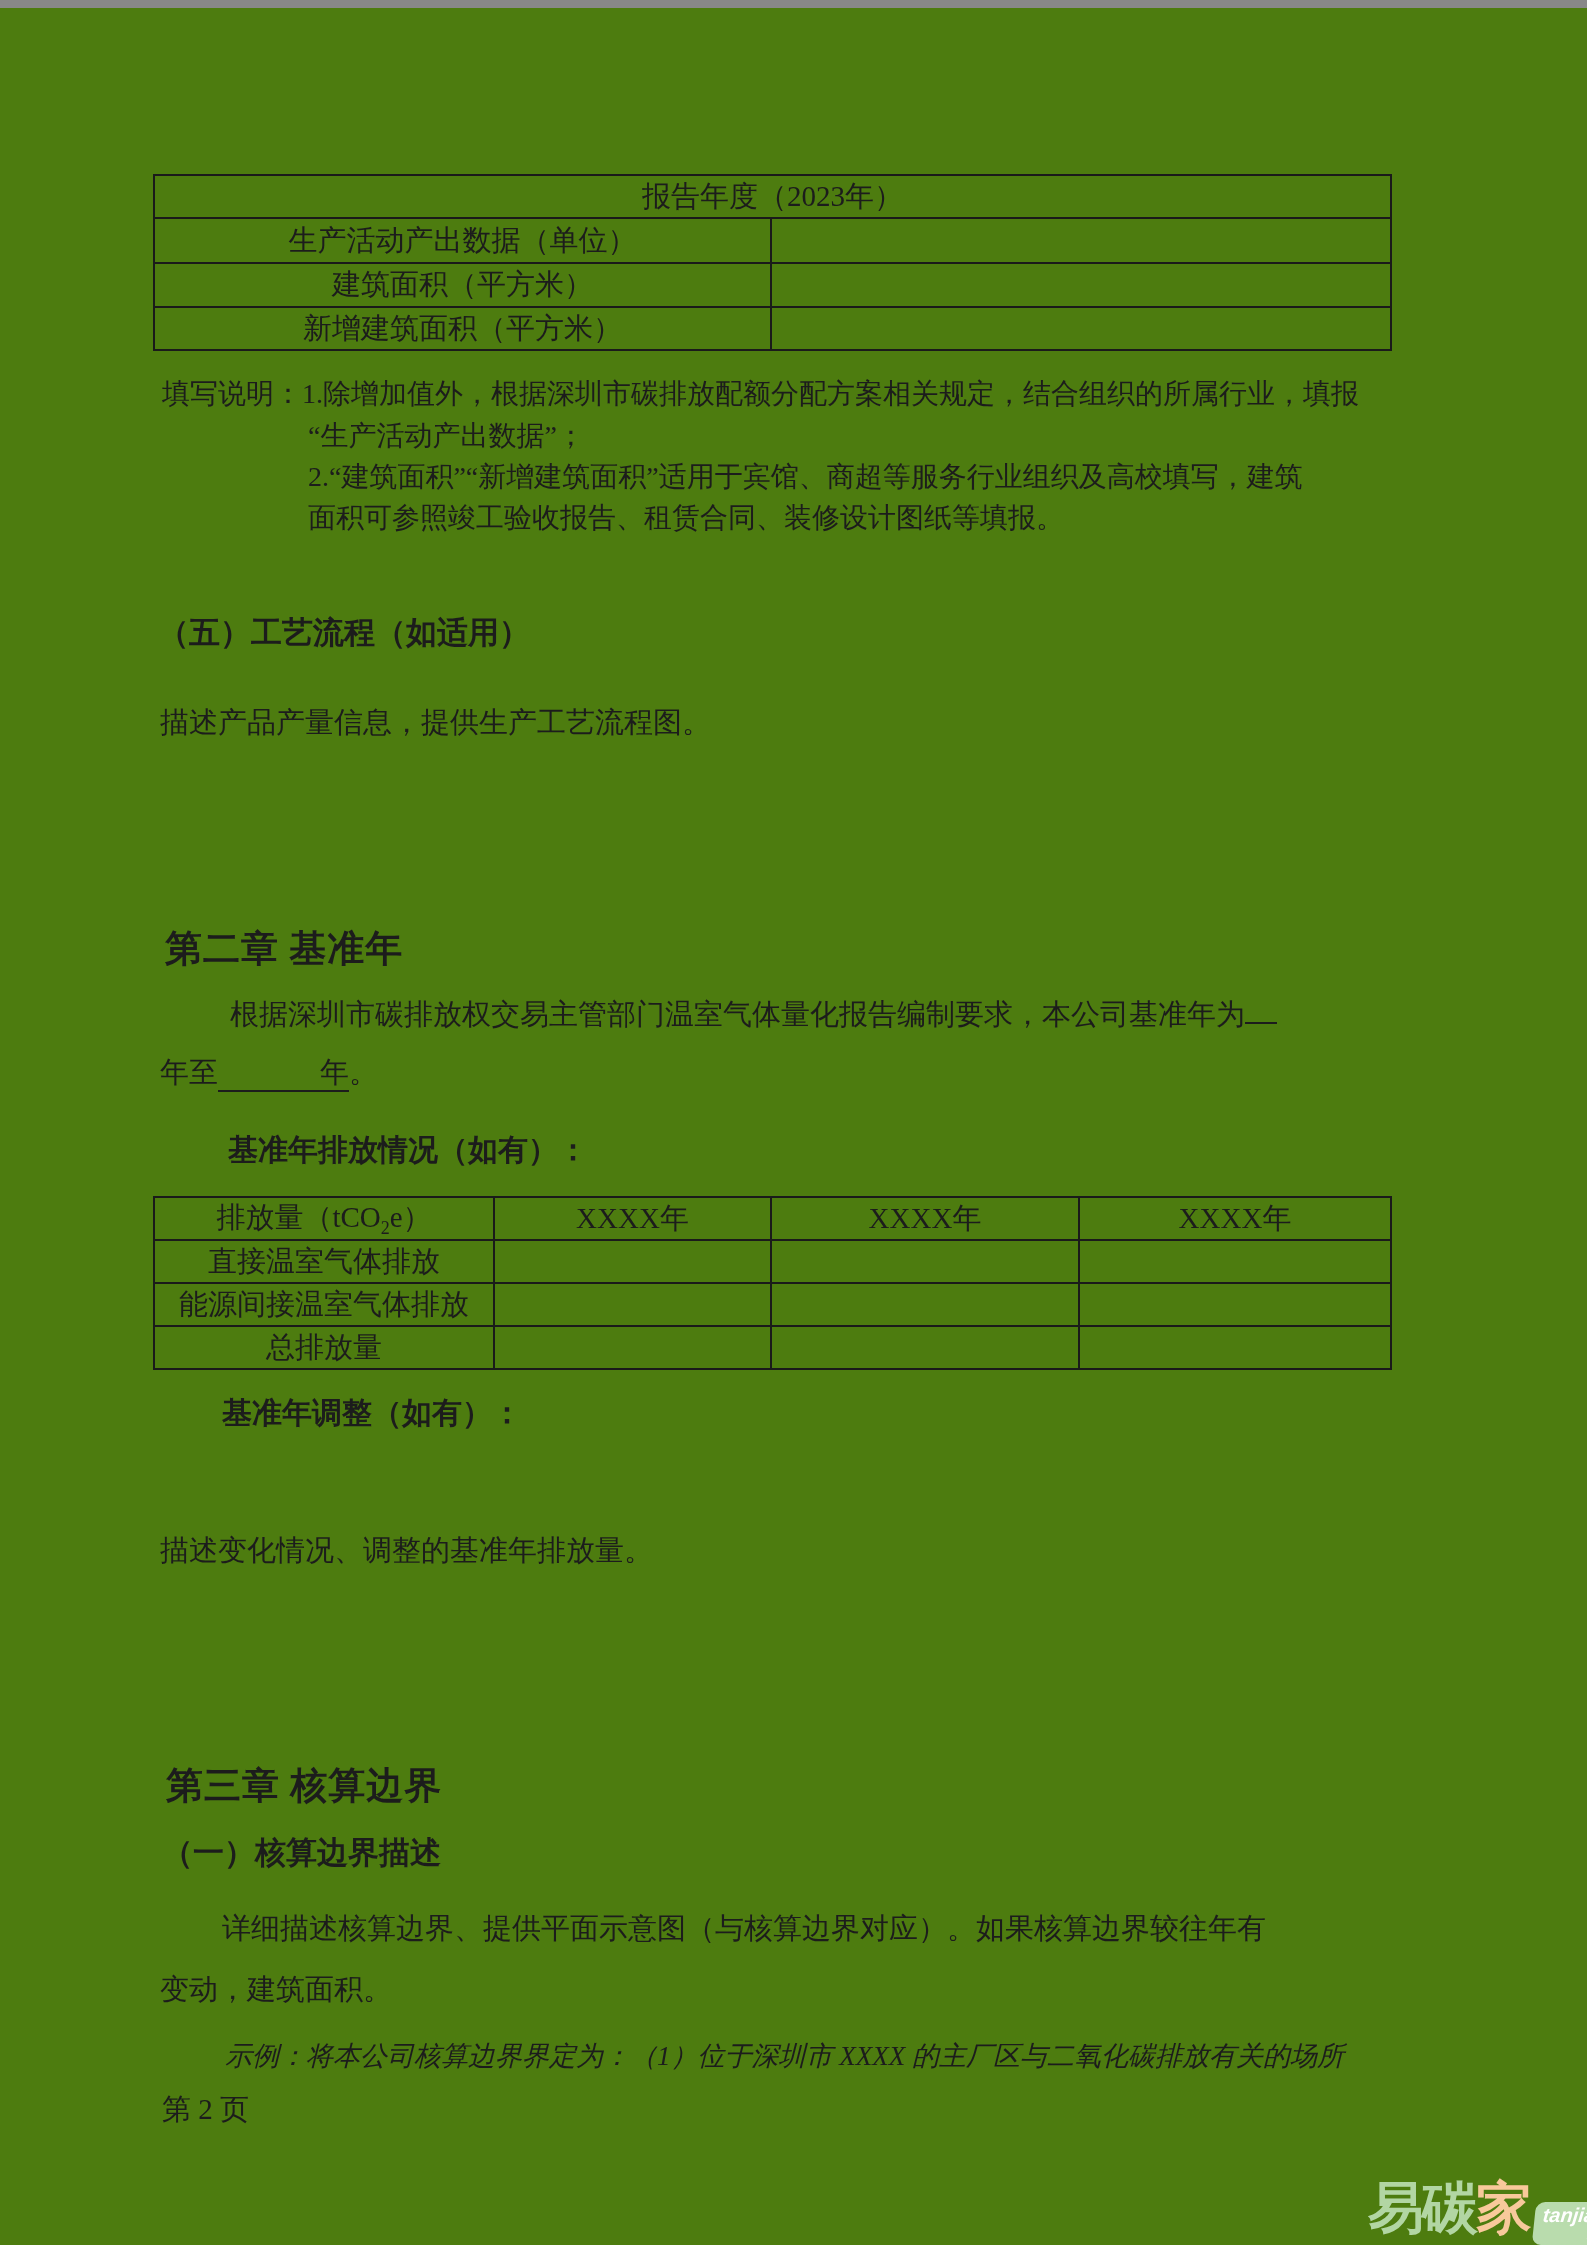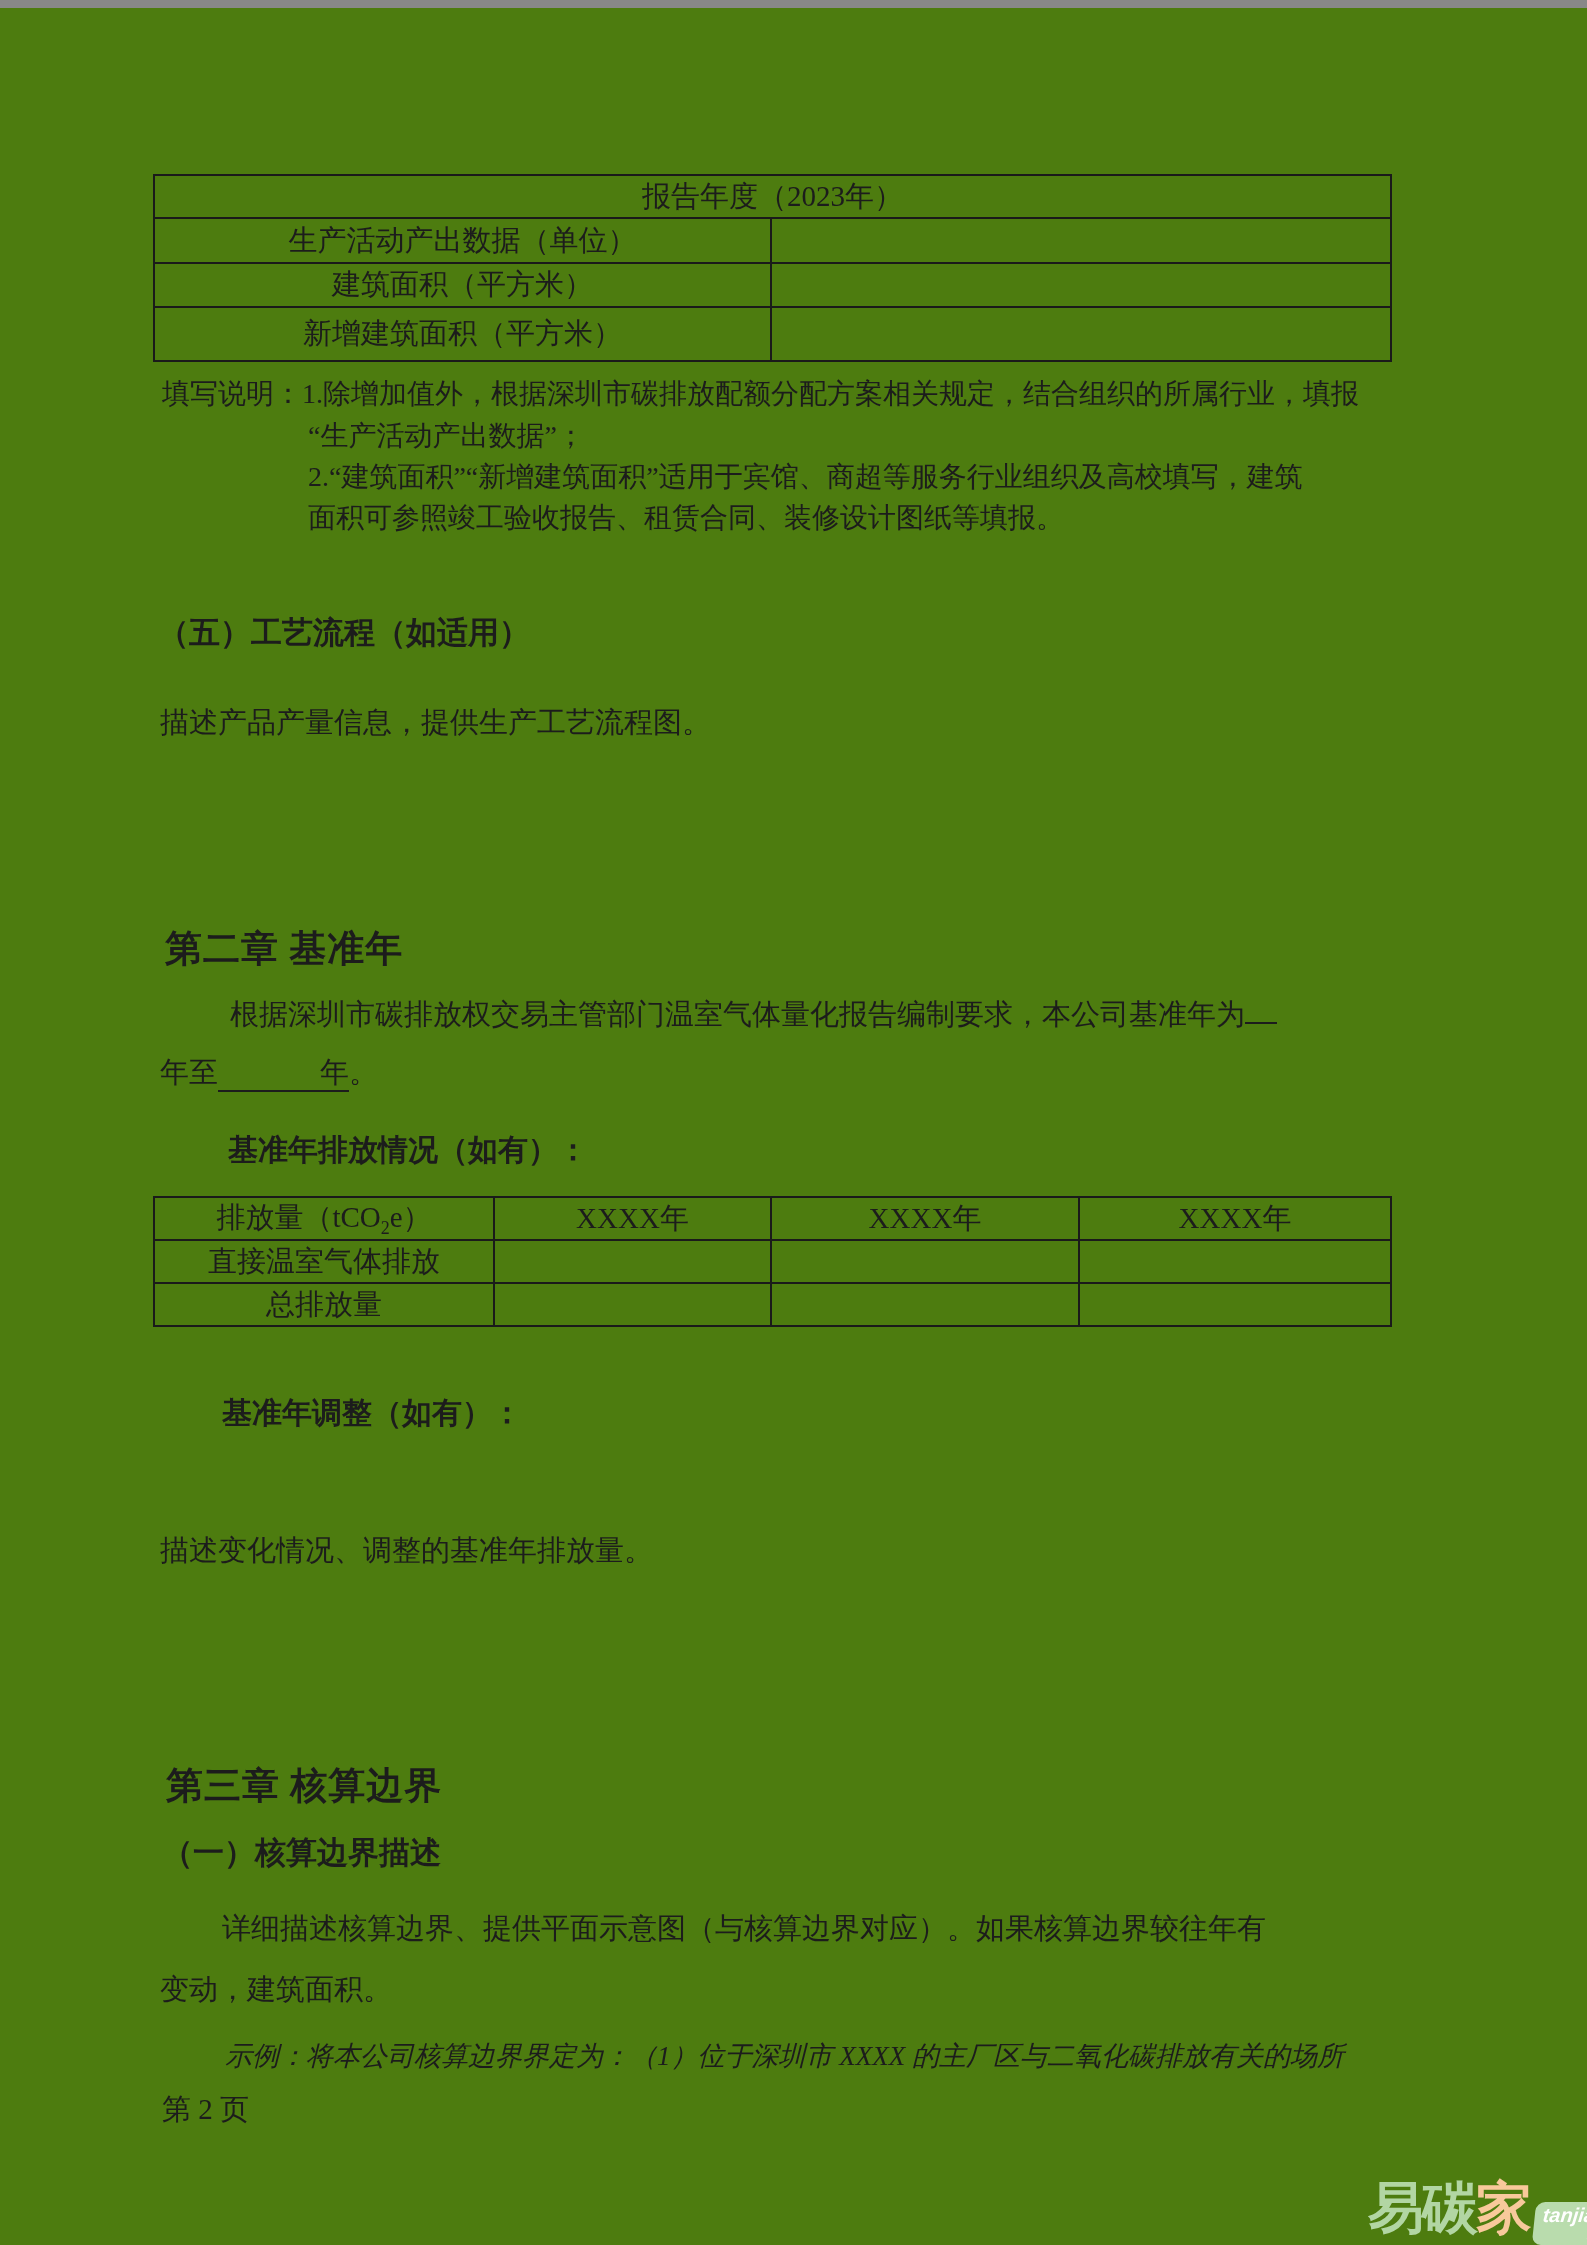--- a/index.html
+++ b/index.html
@@ -63,21 +63,21 @@
       <td colspan="2">报告年度（2023年）</td>
     </tr>
     <tr style="height:45px">
       <td>生产活动产出数据（单位）</td>
       <td></td>
     </tr>
     <tr style="height:44px">
       <td>建筑面积（平方米）</td>
       <td></td>
     </tr>
-    <tr style="height:54px">
+    <tr style="height:43px">
       <td>新增建筑面积（平方米）</td>
       <td></td>
     </tr>
   </tbody>
     </table>
 
   <div class="abs note-text" style="left:162px;top:368px;">填写说明：1.除增加值外，根据深圳市碳排放配额分配方案相关规定，结合组织的所属行业，填报</div>
   <div class="abs note-text" style="left:308px;top:410px;">“生产活动产出数据”；</div>
   <div class="abs note-text" style="left:308px;top:451px;">2.“建筑面积”“新增建筑面积”适用于宾馆、商超等服务行业组织及高校填写，建筑</div>
   <div class="abs note-text" style="left:308px;top:492px;">面积可参照竣工验收报告、租赁合同、装修设计图纸等填报。</div>
@@ -112,20 +112,26 @@
       <td>XXXX年</td>
       <td>XXXX年</td>
     </tr>
     <tr style="height:43px">
       <td>直接温室气体排放</td>
       <td></td>
       <td></td>
       <td></td>
     </tr>
     <tr style="height:43px">
+      <td>能源间接温室气体排放</td>
+      <td></td>
+      <td></td>
+      <td></td>
+    </tr>
+    <tr style="height:43px">
       <td>总排放量</td>
       <td></td>
       <td></td>
       <td></td>
     </tr>
   </tbody>
     </table>
 
   <div class="abs subhead" style="left:222px;top:1385px;">基准年调整（如有）：</div>
   <div class="abs body-text" style="left:160px;top:1524px;">描述变化情况、调整的基准年排放量。</div>

